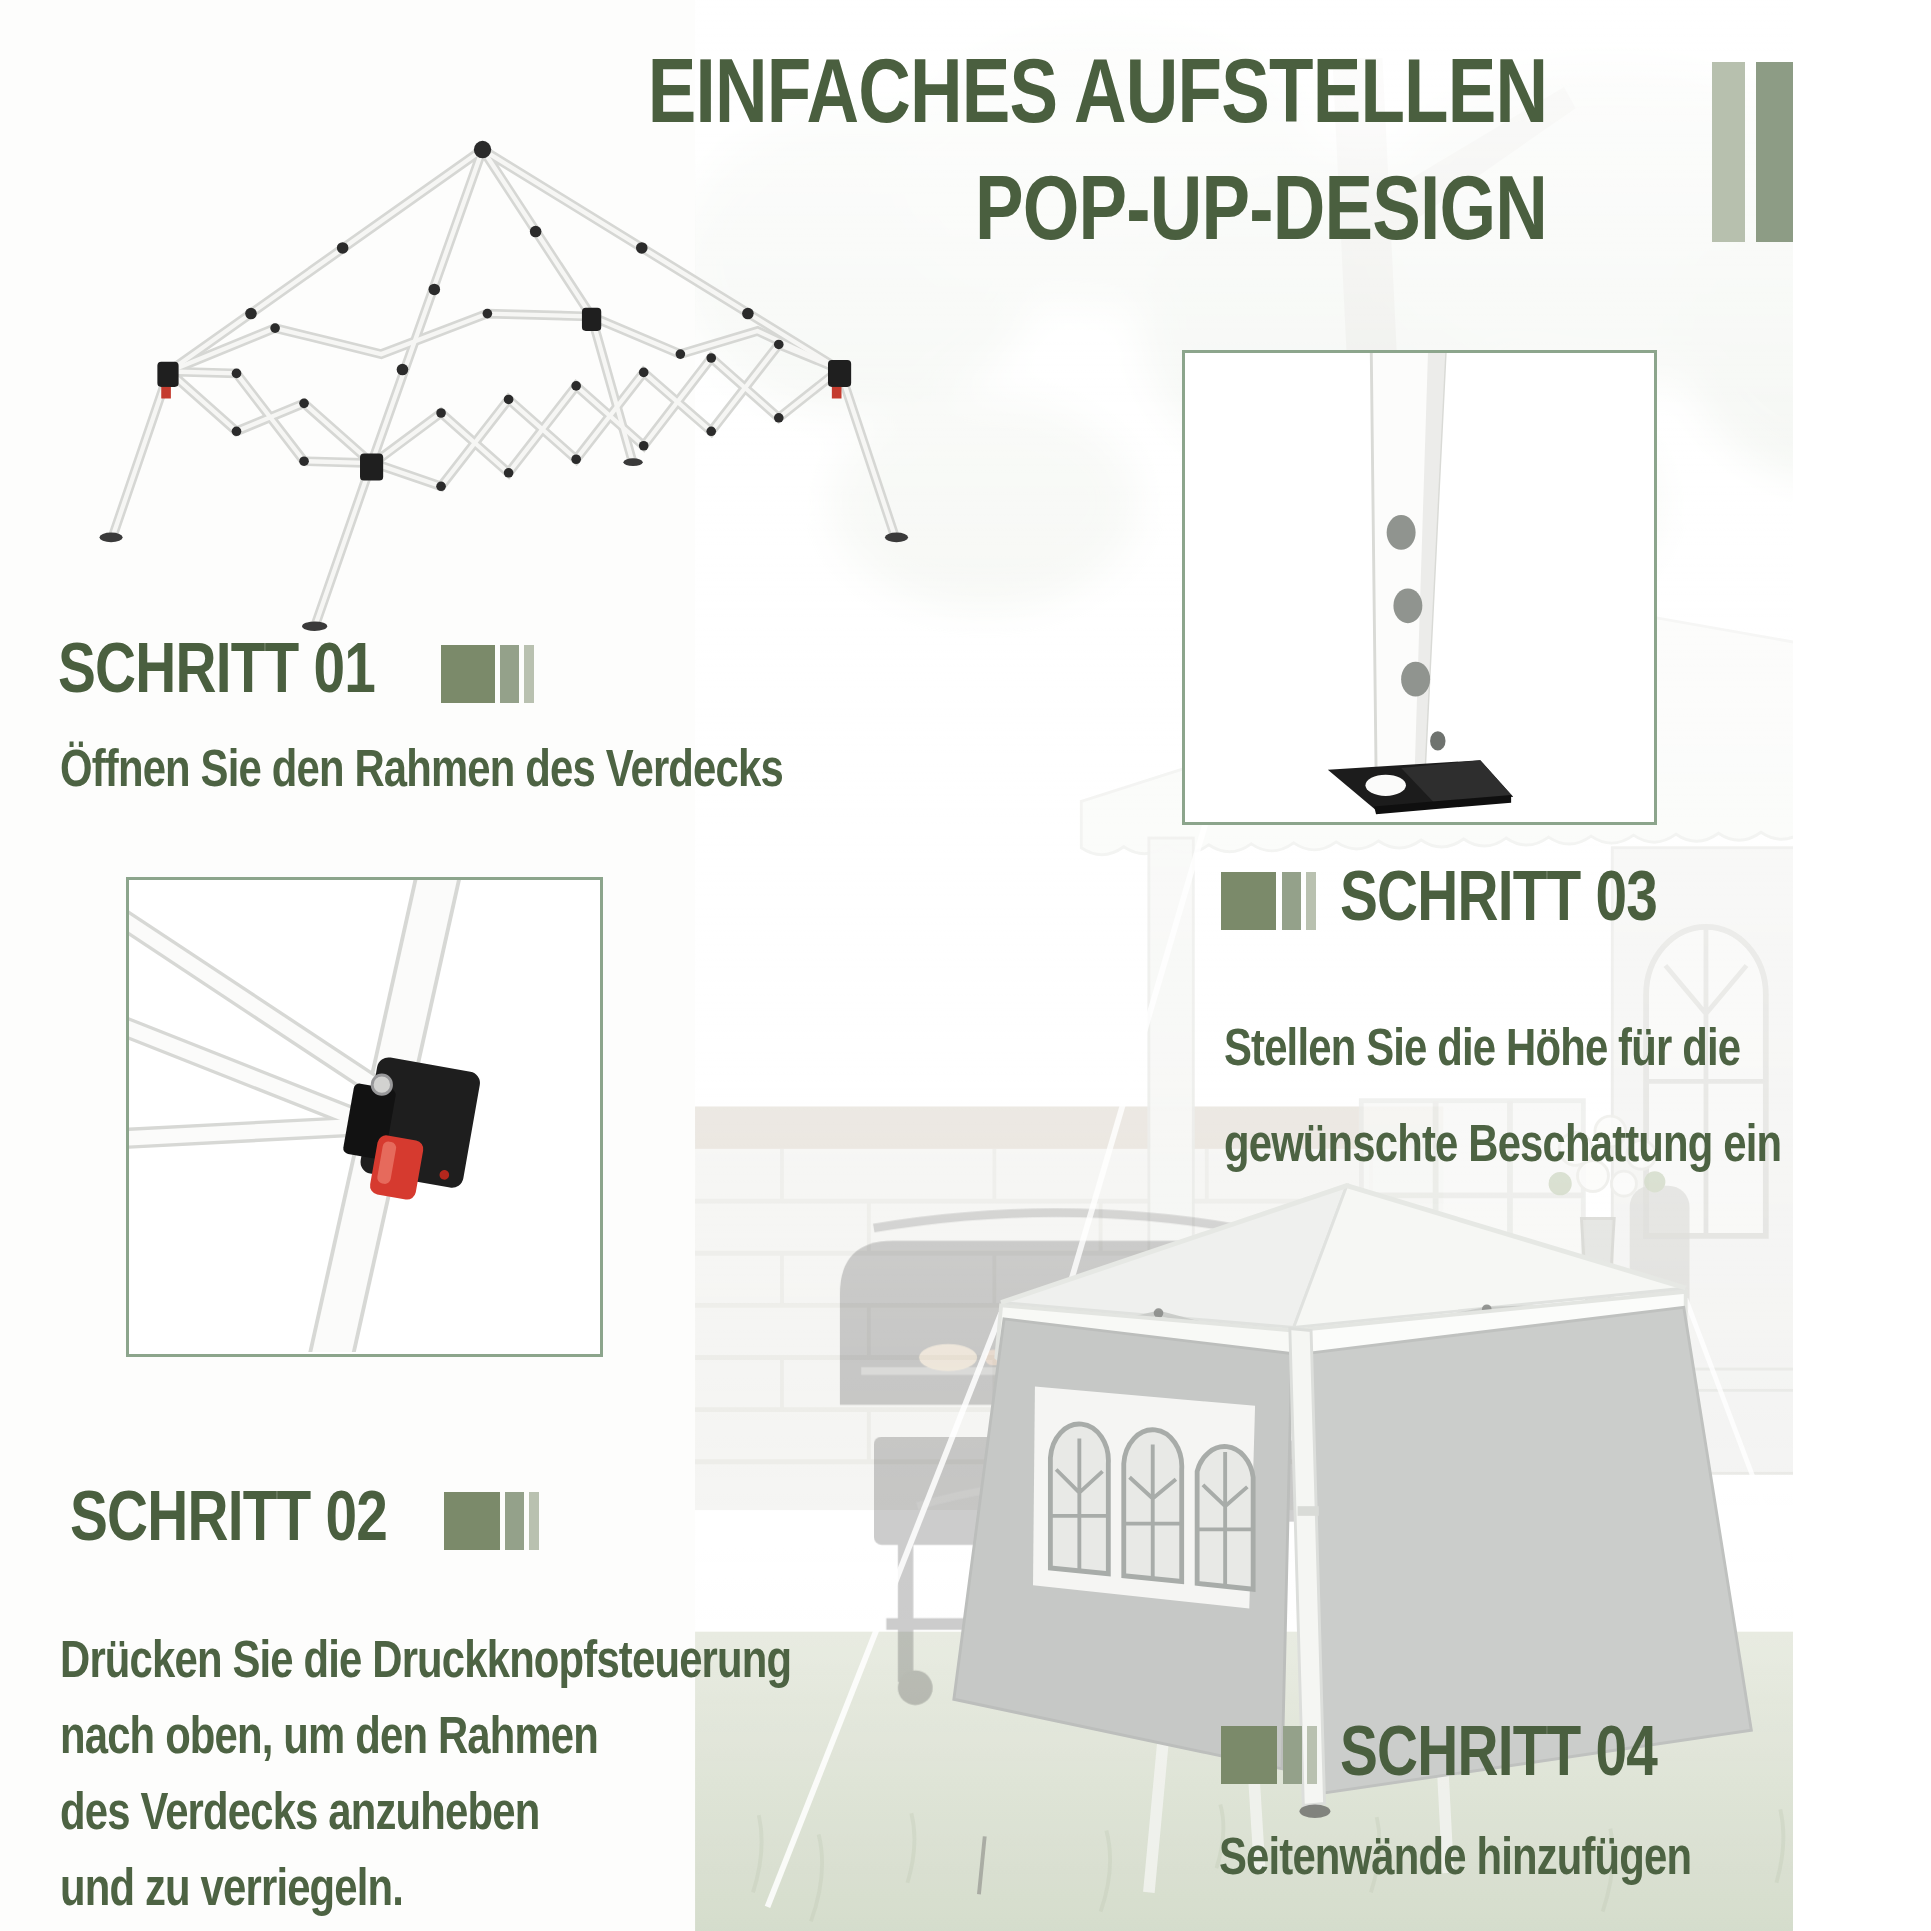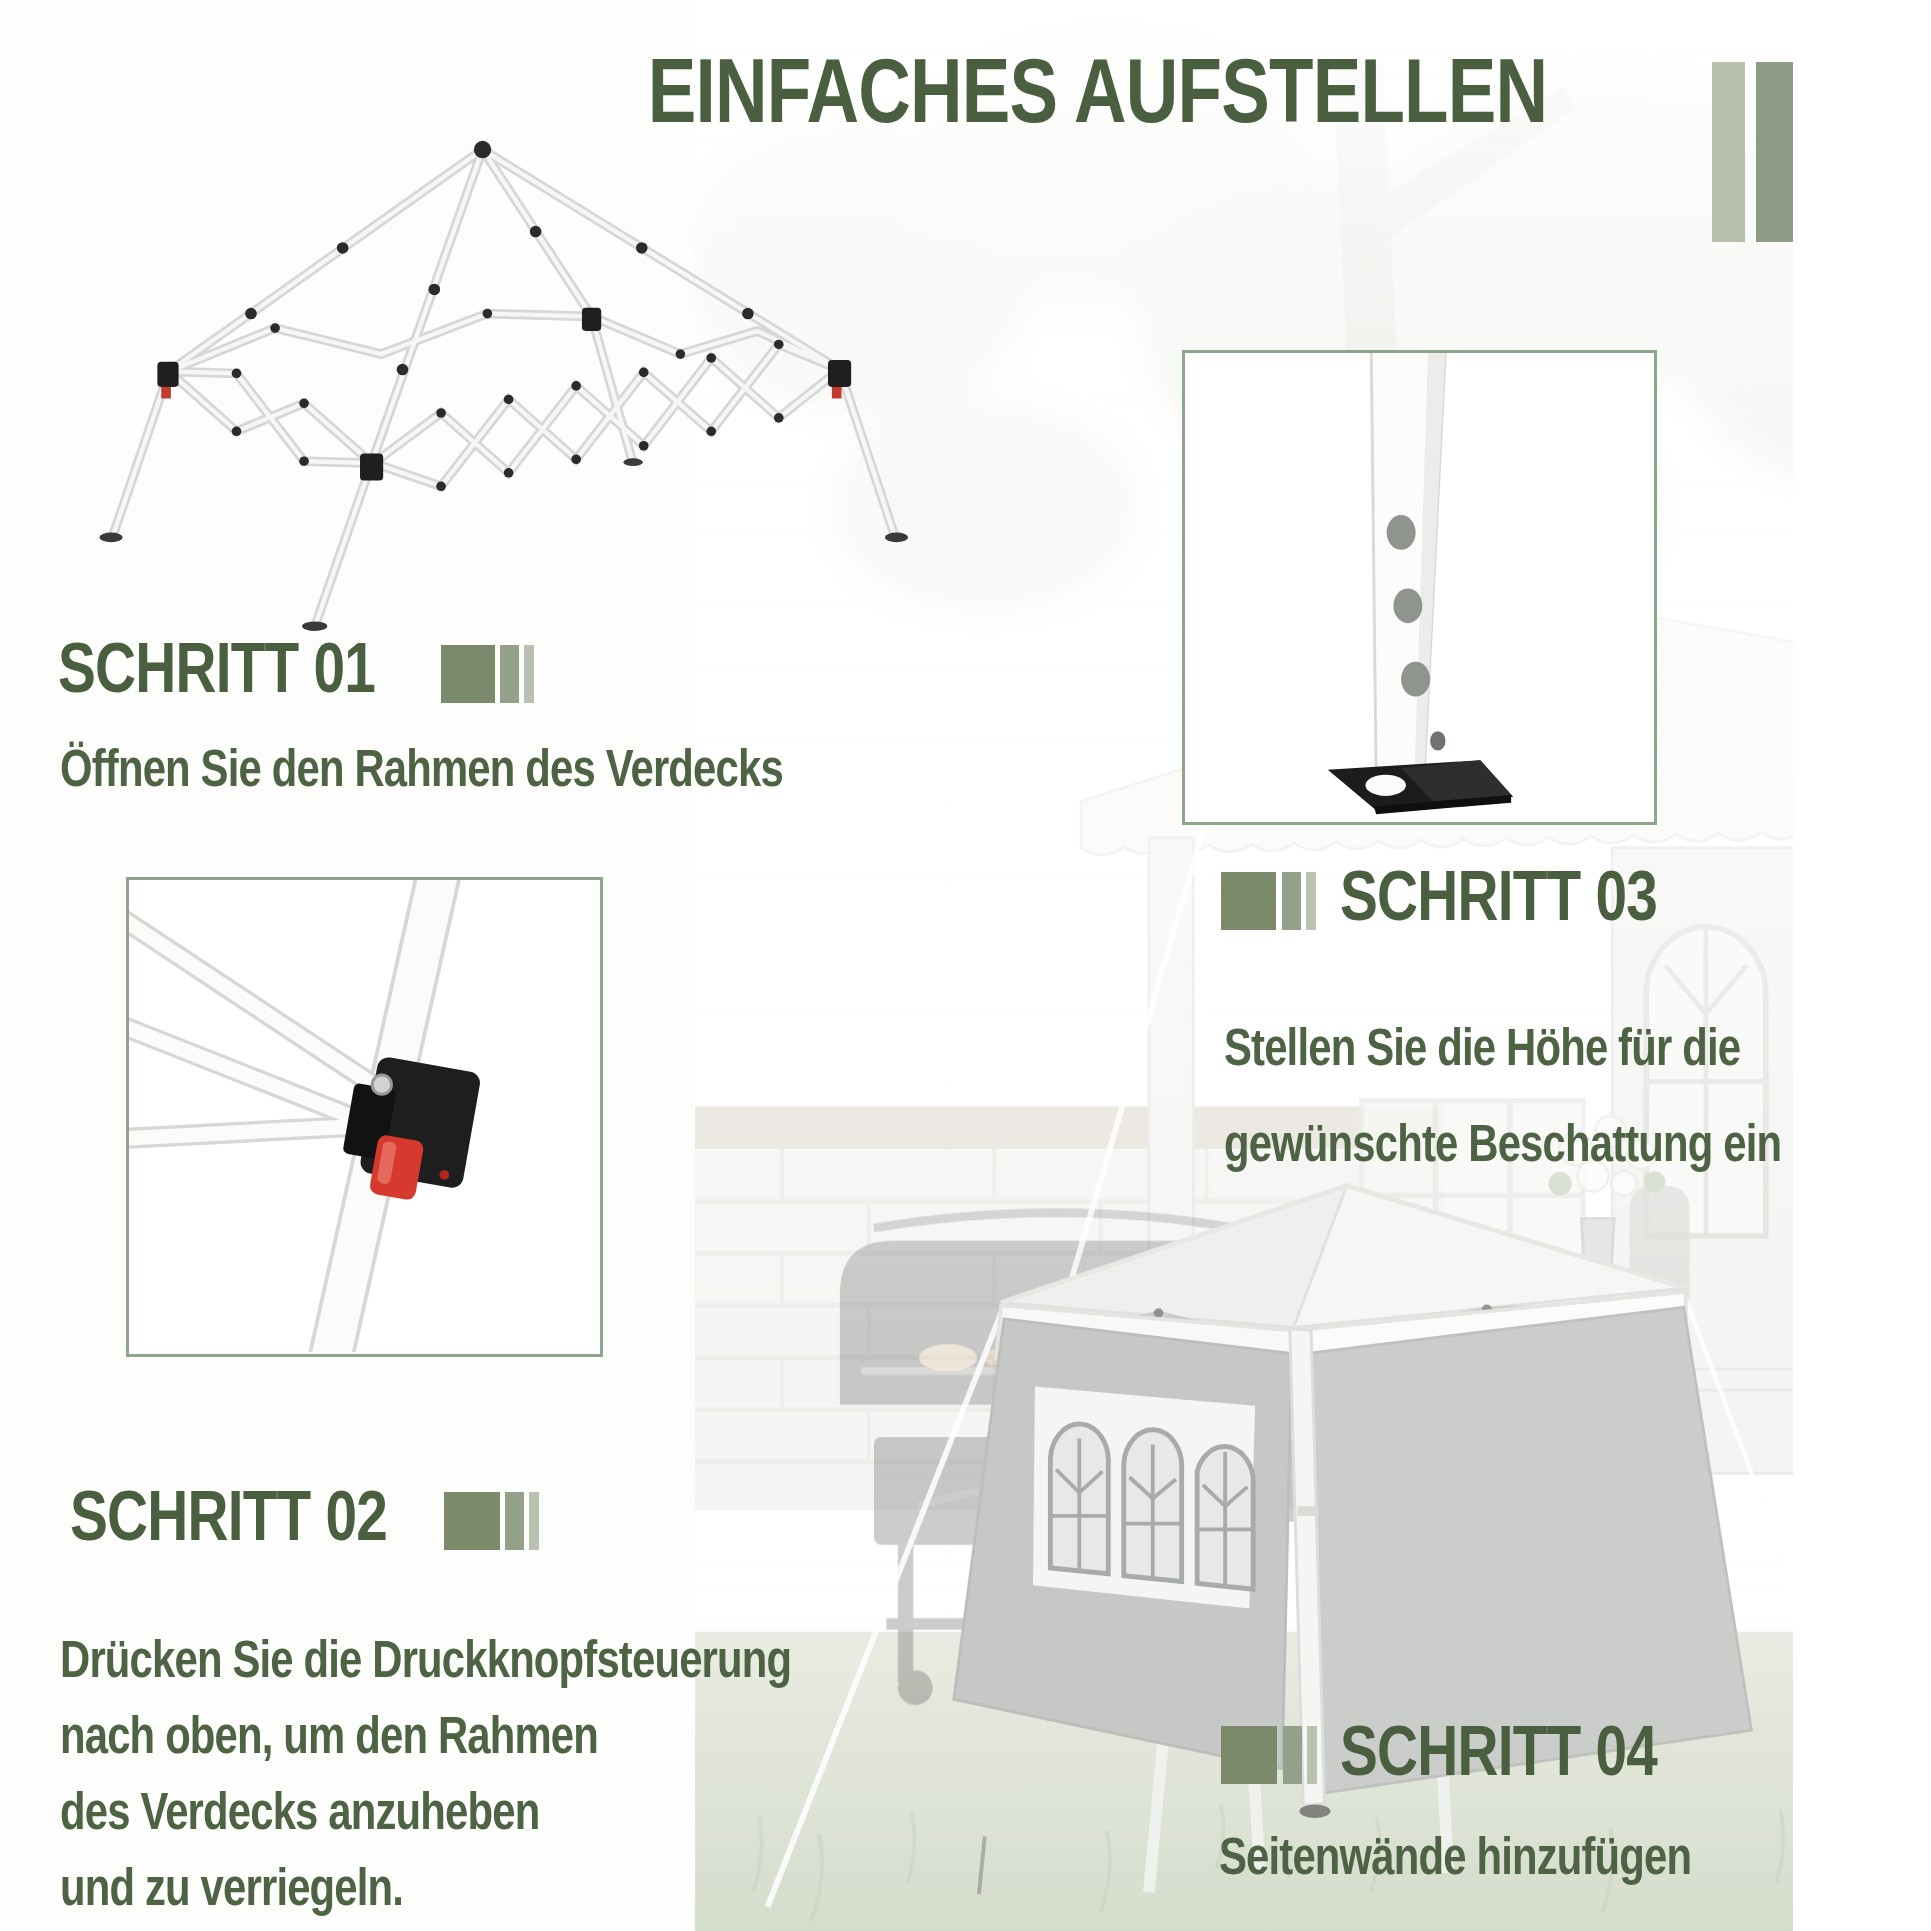--- a/index.html
+++ b/index.html
@@ -270,20 +270,23 @@
       <ellipse cx="60" cy="472" rx="12" ry="5"></ellipse>
       <ellipse cx="271" cy="564" rx="13" ry="5"></ellipse>
       <ellipse cx="874" cy="472" rx="12" ry="5"></ellipse>
       <ellipse cx="601" cy="394" rx="10" ry="4"></ellipse>
     </g>
   </svg>
 
   <div class="abs" style="right:246px;top:45px;text-align:right;">
     <div class="cond-r title-line">EINFACHES AUFSTELLEN</div>
   </div>
+  <div class="abs" style="right:246px;top:162px;text-align:right;">
+    <div class="cond-r title-line">POP-UP-DESIGN</div>
+  </div>
   <div class="sq bar-light" style="left:1712px;top:62px;width:33px;height:180px;"></div>
   <div class="sq bar-med" style="left:1756px;top:62px;width:52px;height:180px;"></div>
   <div class="sq bar-dark" style="left:1819px;top:62px;width:108px;height:180px;"></div>
 
   <div class="abs cond step-label" style="left:58px;top:632px;">SCHRITT 01</div>
   <div class="sq sq-dark" style="left:441px;top:645px;width:54px;height:58px;"></div>
   <div class="sq sq-med" style="left:500px;top:645px;width:19.3px;height:58px;"></div>
   <div class="sq sq-light" style="left:524px;top:645px;width:9.7px;height:58px;"></div>
   <div class="abs bodytext" style="left:60px;top:743px;">Öffnen Sie den Rahmen des Verdecks</div>
 

